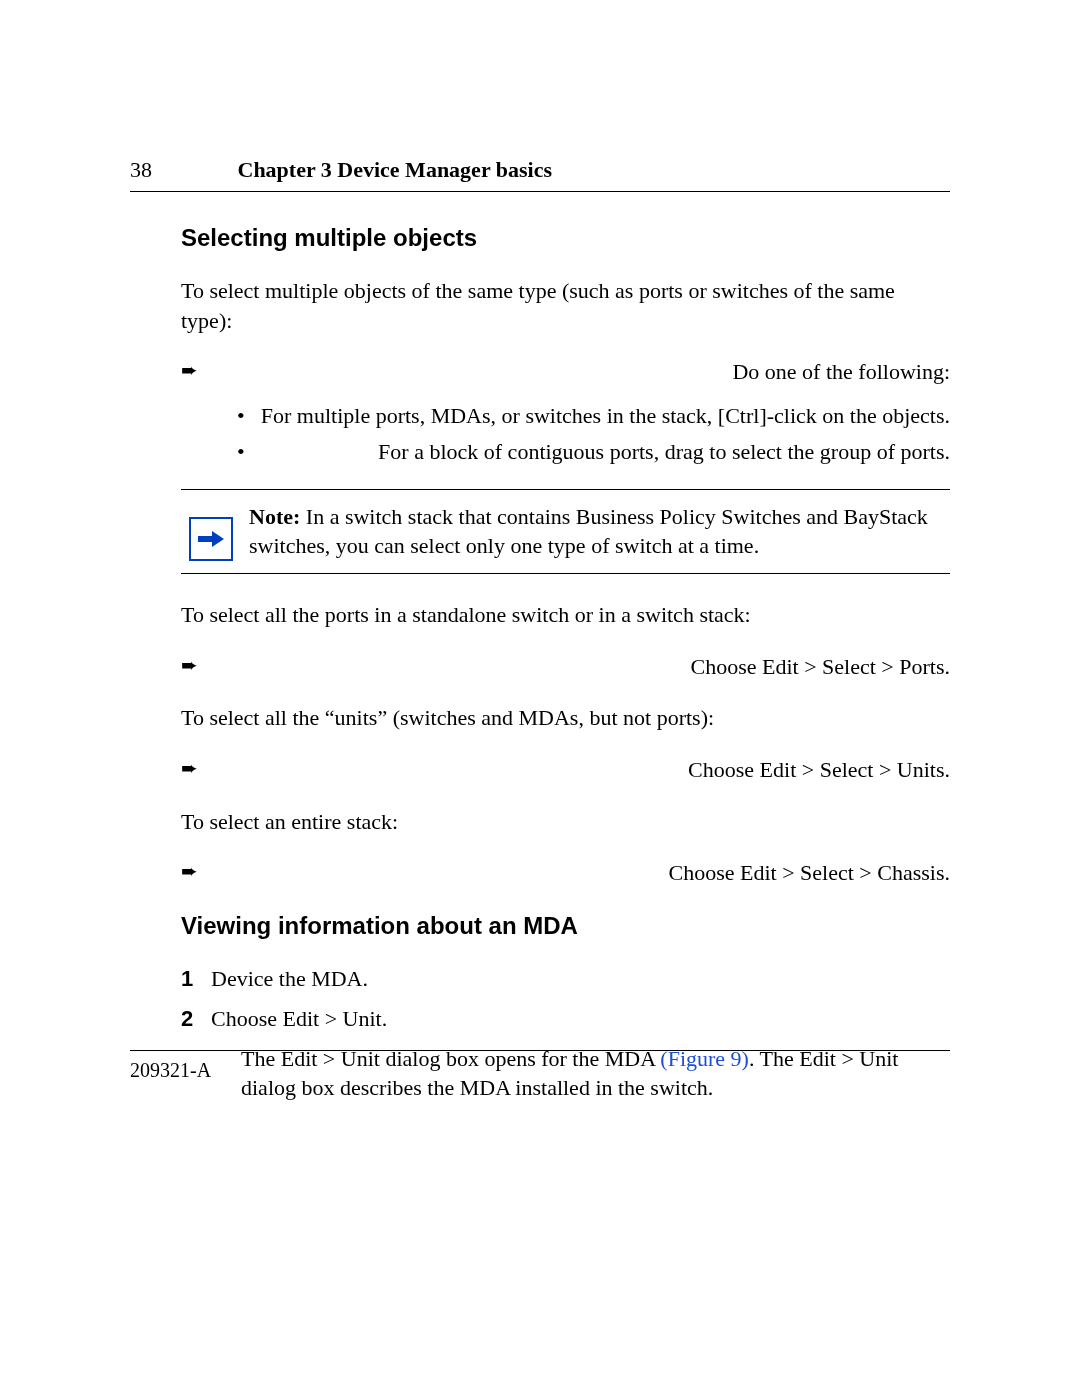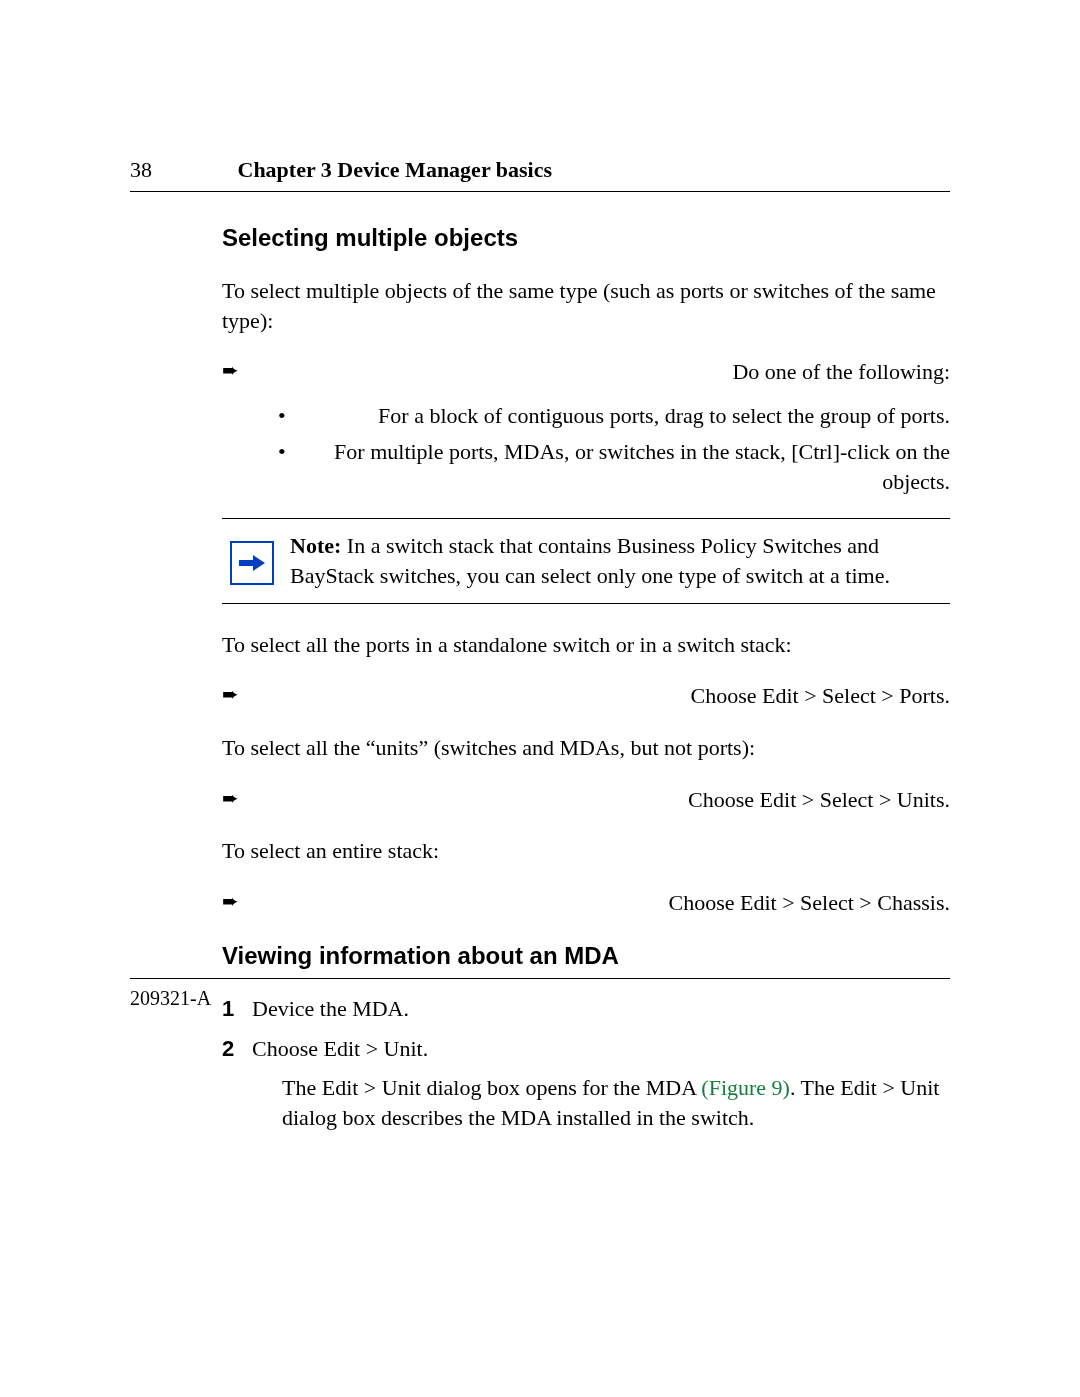--- a/index.html
+++ b/index.html
@@ -15,21 +15,21 @@
     position:absolute;
     left:130px;top:155px;width:820px;
   }
   .running-head{
     border-bottom:1.5px solid #000;
     padding-bottom:6px;
     margin-bottom:30px;
   }
   .running-head .pg{font-weight:normal;}
   .running-head .txt{font-weight:bold;margin-left:40px;}
-  .content{margin-left:92px;}
+  .content{margin-left:51px;}
   h2{
     font-family:Helvetica,Arial,sans-serif;
     font-weight:bold;
     font-size:24px;
     margin:0 0 22px 0;
   }
   p{margin:0 0 22px 0;}
   .arrow-list{margin:0 0 22px 0;padding:0;list-style:none;}
   .arrow-list>li{
     position:relative;
@@ -50,21 +50,21 @@
   }
   .sub-bullets>li::before{
     content:"•";
     position:absolute;left:0;top:0;
   }
   .note-box{
     border-top:1px solid #000;
     border-bottom:1px solid #000;
     padding:12px 8px;
     margin:6px 0 26px 0;
-    display:flex;align-items:center;gap:16px;
+    display:flex;align-items:flex-end;gap:16px;
   }
   .note-icon{
     width:40px;height:40px;flex:0 0 40px;
     border:2.5px solid #0040c0;
     display:flex;align-items:center;justify-content:center;
     margin-top:4px;
   }
   .note-icon svg{display:block;}
   .note-text{flex:1;}
   .note-text .lbl{font-weight:bold;}
@@ -73,24 +73,24 @@
     position:relative;padding-left:30px;margin:0 0 10px 0;
     counter-increment:step;
   }
   ol.num>li::before{
     content:counter(step);
     font-family:Helvetica,Arial,sans-serif;
     font-weight:bold;
     position:absolute;left:0;top:0;
   }
   .after-step{margin:10px 0 0 30px;}
-  a.figref{color:#15803d;text-decoration:none;}
+  a.figref{color:#1d4ed8;text-decoration:none;}
   .footer{
     position:absolute;
-    left:130px;width:820px;top:978px;
+    left:130px;width:820px;top:1050px;
   }
   .footer-rule{border-top:1.5px solid #000;margin-bottom:6px;}
   .footer-text{font-size:20px;}
 </style>
 </head>
 <body>
 
 <div class="page">
   <div class="running-head">
     <span class="pg">38</span>
@@ -100,22 +100,22 @@
   <div class="content">
 
     <h2>Selecting multiple objects</h2>
 
     <p>To select multiple objects of the same type (such as ports or switches of the same type):</p>
 
     <ul class="arrow-list">
       <li>
         <span>Do one of the following:</span>
         <ul class="sub-bullets">
+          <li>For multiple ports, MDAs, or switches in the stack, [Ctrl]-click on the objects.</li>
           <li>For a block of contiguous ports, drag to select the group of ports.</li>
-          <li>For multiple ports, MDAs, or switches in the stack, [Ctrl]-click on the objects.</li>
         </ul>
       </li>
     </ul>
 
     <div class="note-box">
       <div class="note-icon">
         <svg width="26" height="18" viewBox="0 0 26 18">
           <path d="M0 6 H14 V1 L26 9 L14 17 V12 H0 Z" fill="#0040c0"></path>
         </svg>
       </div>

